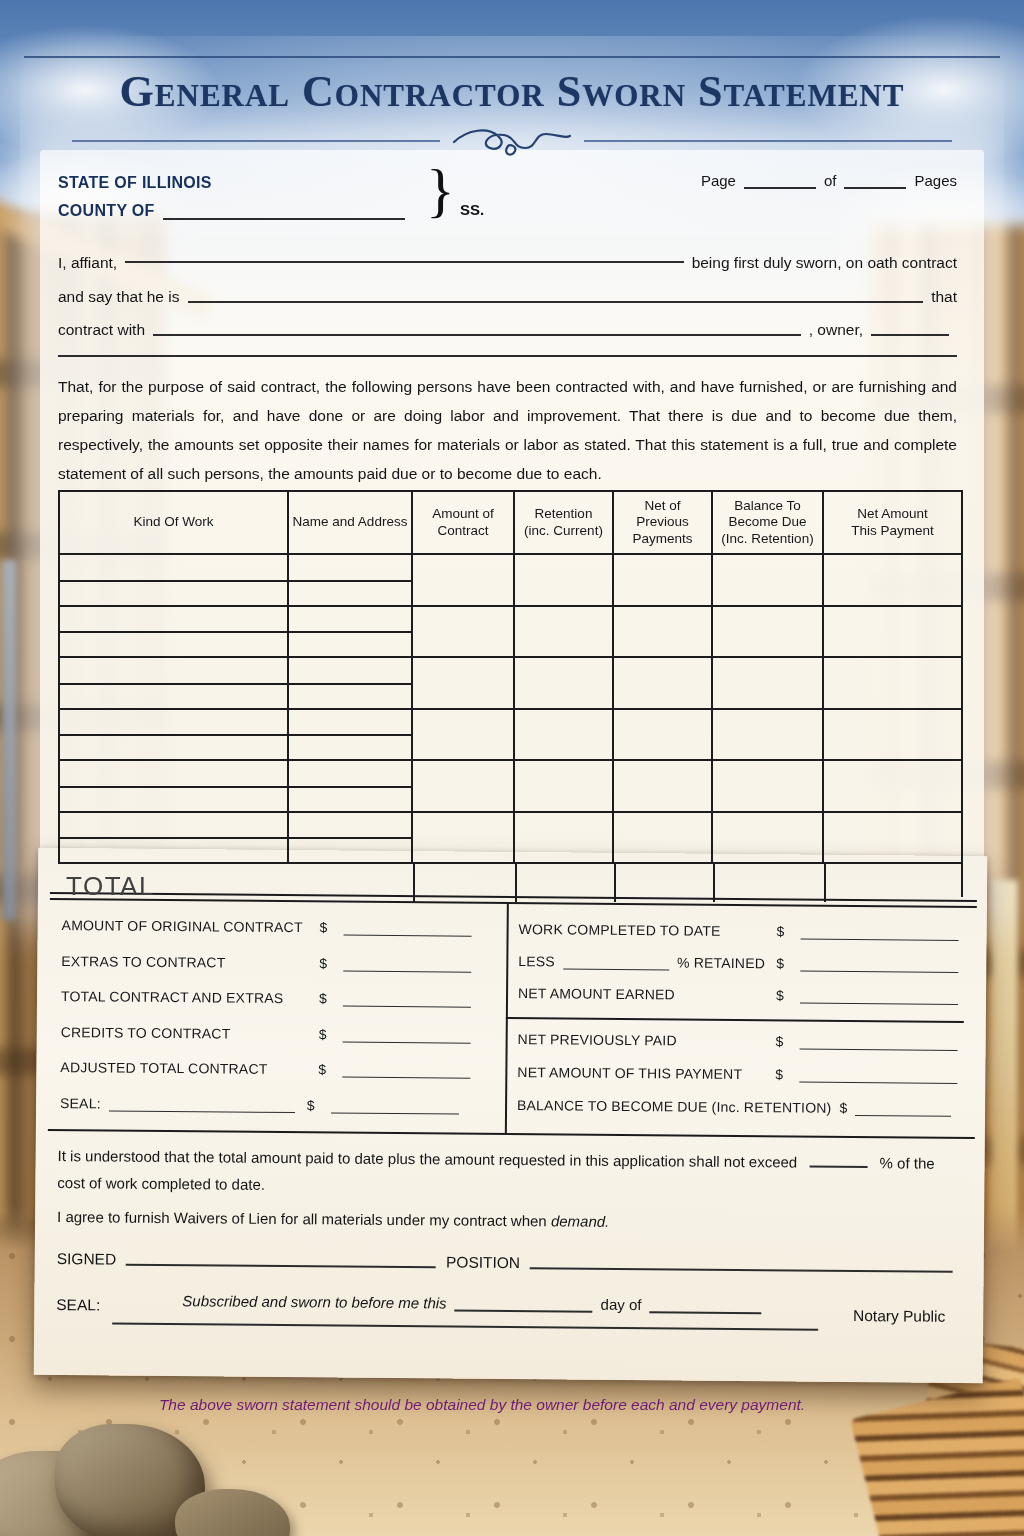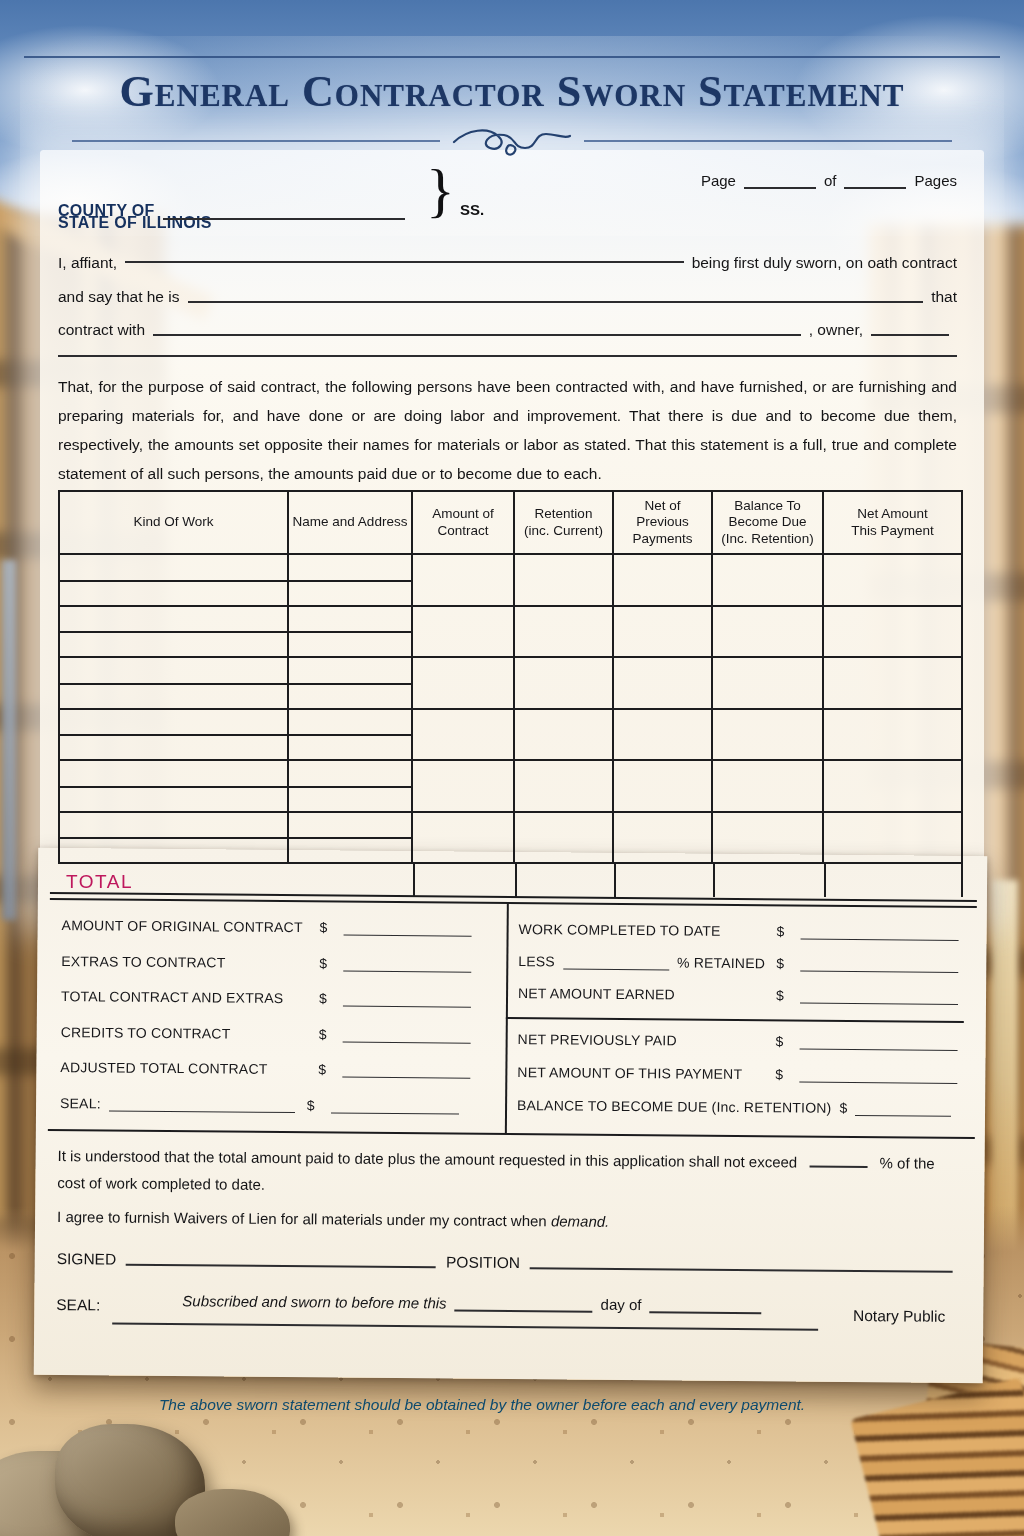--- a/index.html
+++ b/index.html
@@ -69,21 +69,21 @@
   
   .top-rule{position:absolute;left:24px;top:56px;width:976px;height:2px;background:#2e4e80;opacity:.85;}
   .doc-title{position:absolute;left:0;top:66px;width:100%;text-align:center;
      font-family:"Liberation Serif",serif;font-weight:bold;font-size:44px;letter-spacing:1px;
      font-variant:small-caps;color:#1d3765;text-shadow:0 0 1px rgba(29,55,101,.4);}
   .ornament{position:absolute;left:0;top:124px;width:100%;display:flex;align-items:center;justify-content:center;}
   .orn-line{width:368px;height:2px;background:#416092;opacity:.8;}
   .orn-svg{margin:0 12px;}
 
   .state-label{position:absolute;left:58px;top:174px;font-size:16px;font-weight:bold;
-     color:#16315e;letter-spacing:.3px;margin-top:40px;}
+     color:#16315e;letter-spacing:.3px;}
   .county-row{position:absolute;left:58px;top:202px;display:flex;align-items:flex-end;
      font-size:16px;font-weight:bold;color:#16315e;letter-spacing:.3px;}
   .brace{position:absolute;left:426px;top:160px;font-family:"Liberation Serif",serif;
      font-size:60px;font-weight:400;color:#101012;line-height:1;}
   .ss-label{position:absolute;left:460px;top:201px;font-size:15px;font-weight:bold;color:#101012;}
   .page-row{position:absolute;right:67px;top:172px;display:flex;align-items:flex-end;font-size:15px;color:#141416;}
 
   .ln{display:inline-block;border-bottom:2px solid #2c2c2f;height:14px;}
   .gap-l{margin-left:8px;} .gap-r{margin-right:8px;}
 
@@ -106,21 +106,21 @@
   .h-cell:last-child{border-right:none;}
   .t-row{height:49.5px;border-bottom:2px solid #1c1c1e;}
   .t-cell{position:relative;border-right:2px solid #1c1c1e;}
   .t-cell:last-child{border-right:none;}
   .t-cell .half{position:absolute;left:0;right:0;top:50%;border-top:2px solid #1c1c1e;}
 
   .total-row{position:absolute;left:40px;top:864px;width:923px;height:33px;display:grid;
      grid-template-columns:373px 102px 99px 99px 111px 139px;box-sizing:border-box;
      border-right:2px solid #1c1c1e;z-index:6;}
   .total-cell{border-left:2px solid #1c1c1e;}
-  .total-cell.first{border-left:none;font-size:19px;letter-spacing:1.5px;color:#be185d;
+  .total-cell.first{border-left:none;font-size:26px;letter-spacing:1.5px;color:#404040;
      padding:7px 13px 0 26px;}
 
   
   .double-rule{position:absolute;left:12px;top:44px;width:927px;height:4px;
      border-top:2px solid #1b1b1d;border-bottom:2px solid #1b1b1d;}
   .summary{position:absolute;left:0;top:50px;width:949px;height:233px;}
   .v-div{position:absolute;left:469px;top:0;width:2px;height:231px;background:#1b1b1d;}
   .h-div-right{position:absolute;left:469px;top:115px;width:458px;height:2px;background:#1b1b1d;}
   .sum-bottom{position:absolute;left:12px;top:231px;width:927px;height:2px;background:#1b1b1d;}
   .sum-left{position:absolute;left:24px;top:14px;width:440px;}
@@ -139,21 +139,21 @@
      font-size:15.5px;color:#141416;}
   .signed-row .fill{border-bottom:2px solid #2c2c2f;height:0;margin:0 10px 3px 10px;}
   .seal-label{position:absolute;left:22px;top:448px;font-size:15.5px;color:#141416;}
   .subscribed-row{position:absolute;left:148px;top:443px;display:flex;align-items:flex-end;
      font-size:15px;color:#141416;}
   .italic{font-style:italic;}
   .seal-line{position:absolute;left:78px;top:474px;width:706px;height:2px;background:#2c2c2f;}
   .notary{position:absolute;right:38px;top:452px;font-size:15.5px;color:#141416;}
 
   .footer-note{position:absolute;left:0;top:1396px;width:964px;text-align:center;
-     font-size:15.5px;font-style:italic;color:#0c4a6e;z-index:7;}
+     font-size:15.5px;font-style:italic;color:#701a75;z-index:7;}
 
   .z5{z-index:5;} .z4{z-index:4;}
 </style>
 </head>
 <body>
 
 <div class="canvas">
 
   <div class="bg-base"></div>
   <div class="cloud c1"></div>

